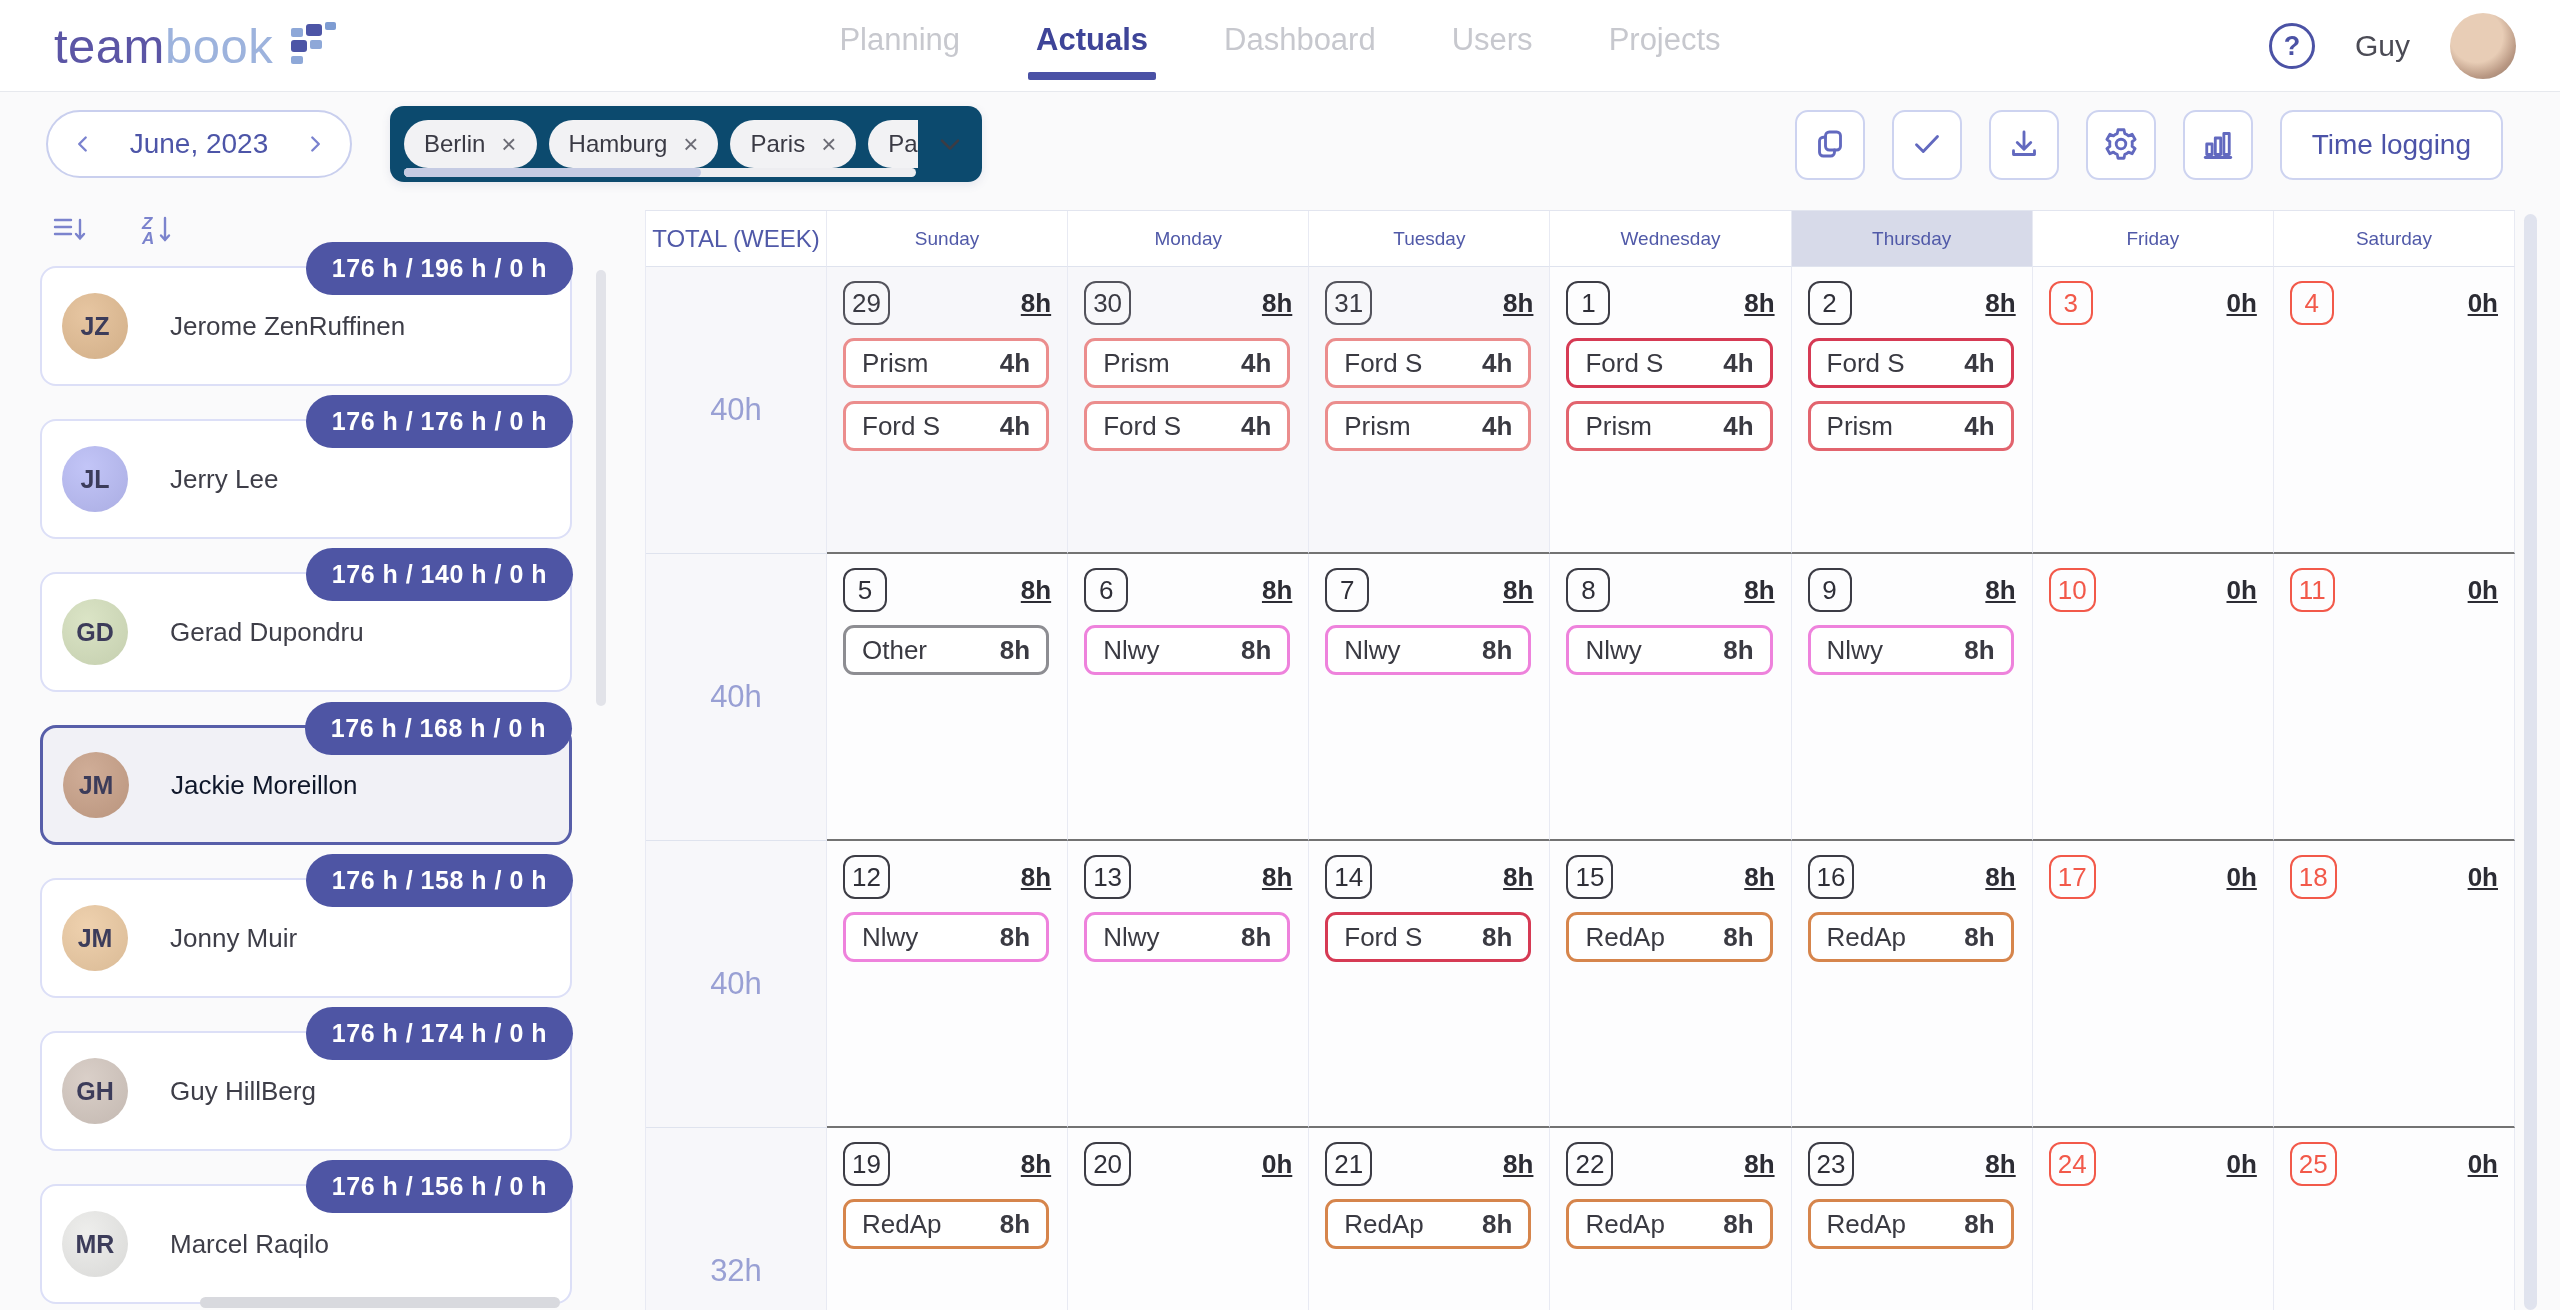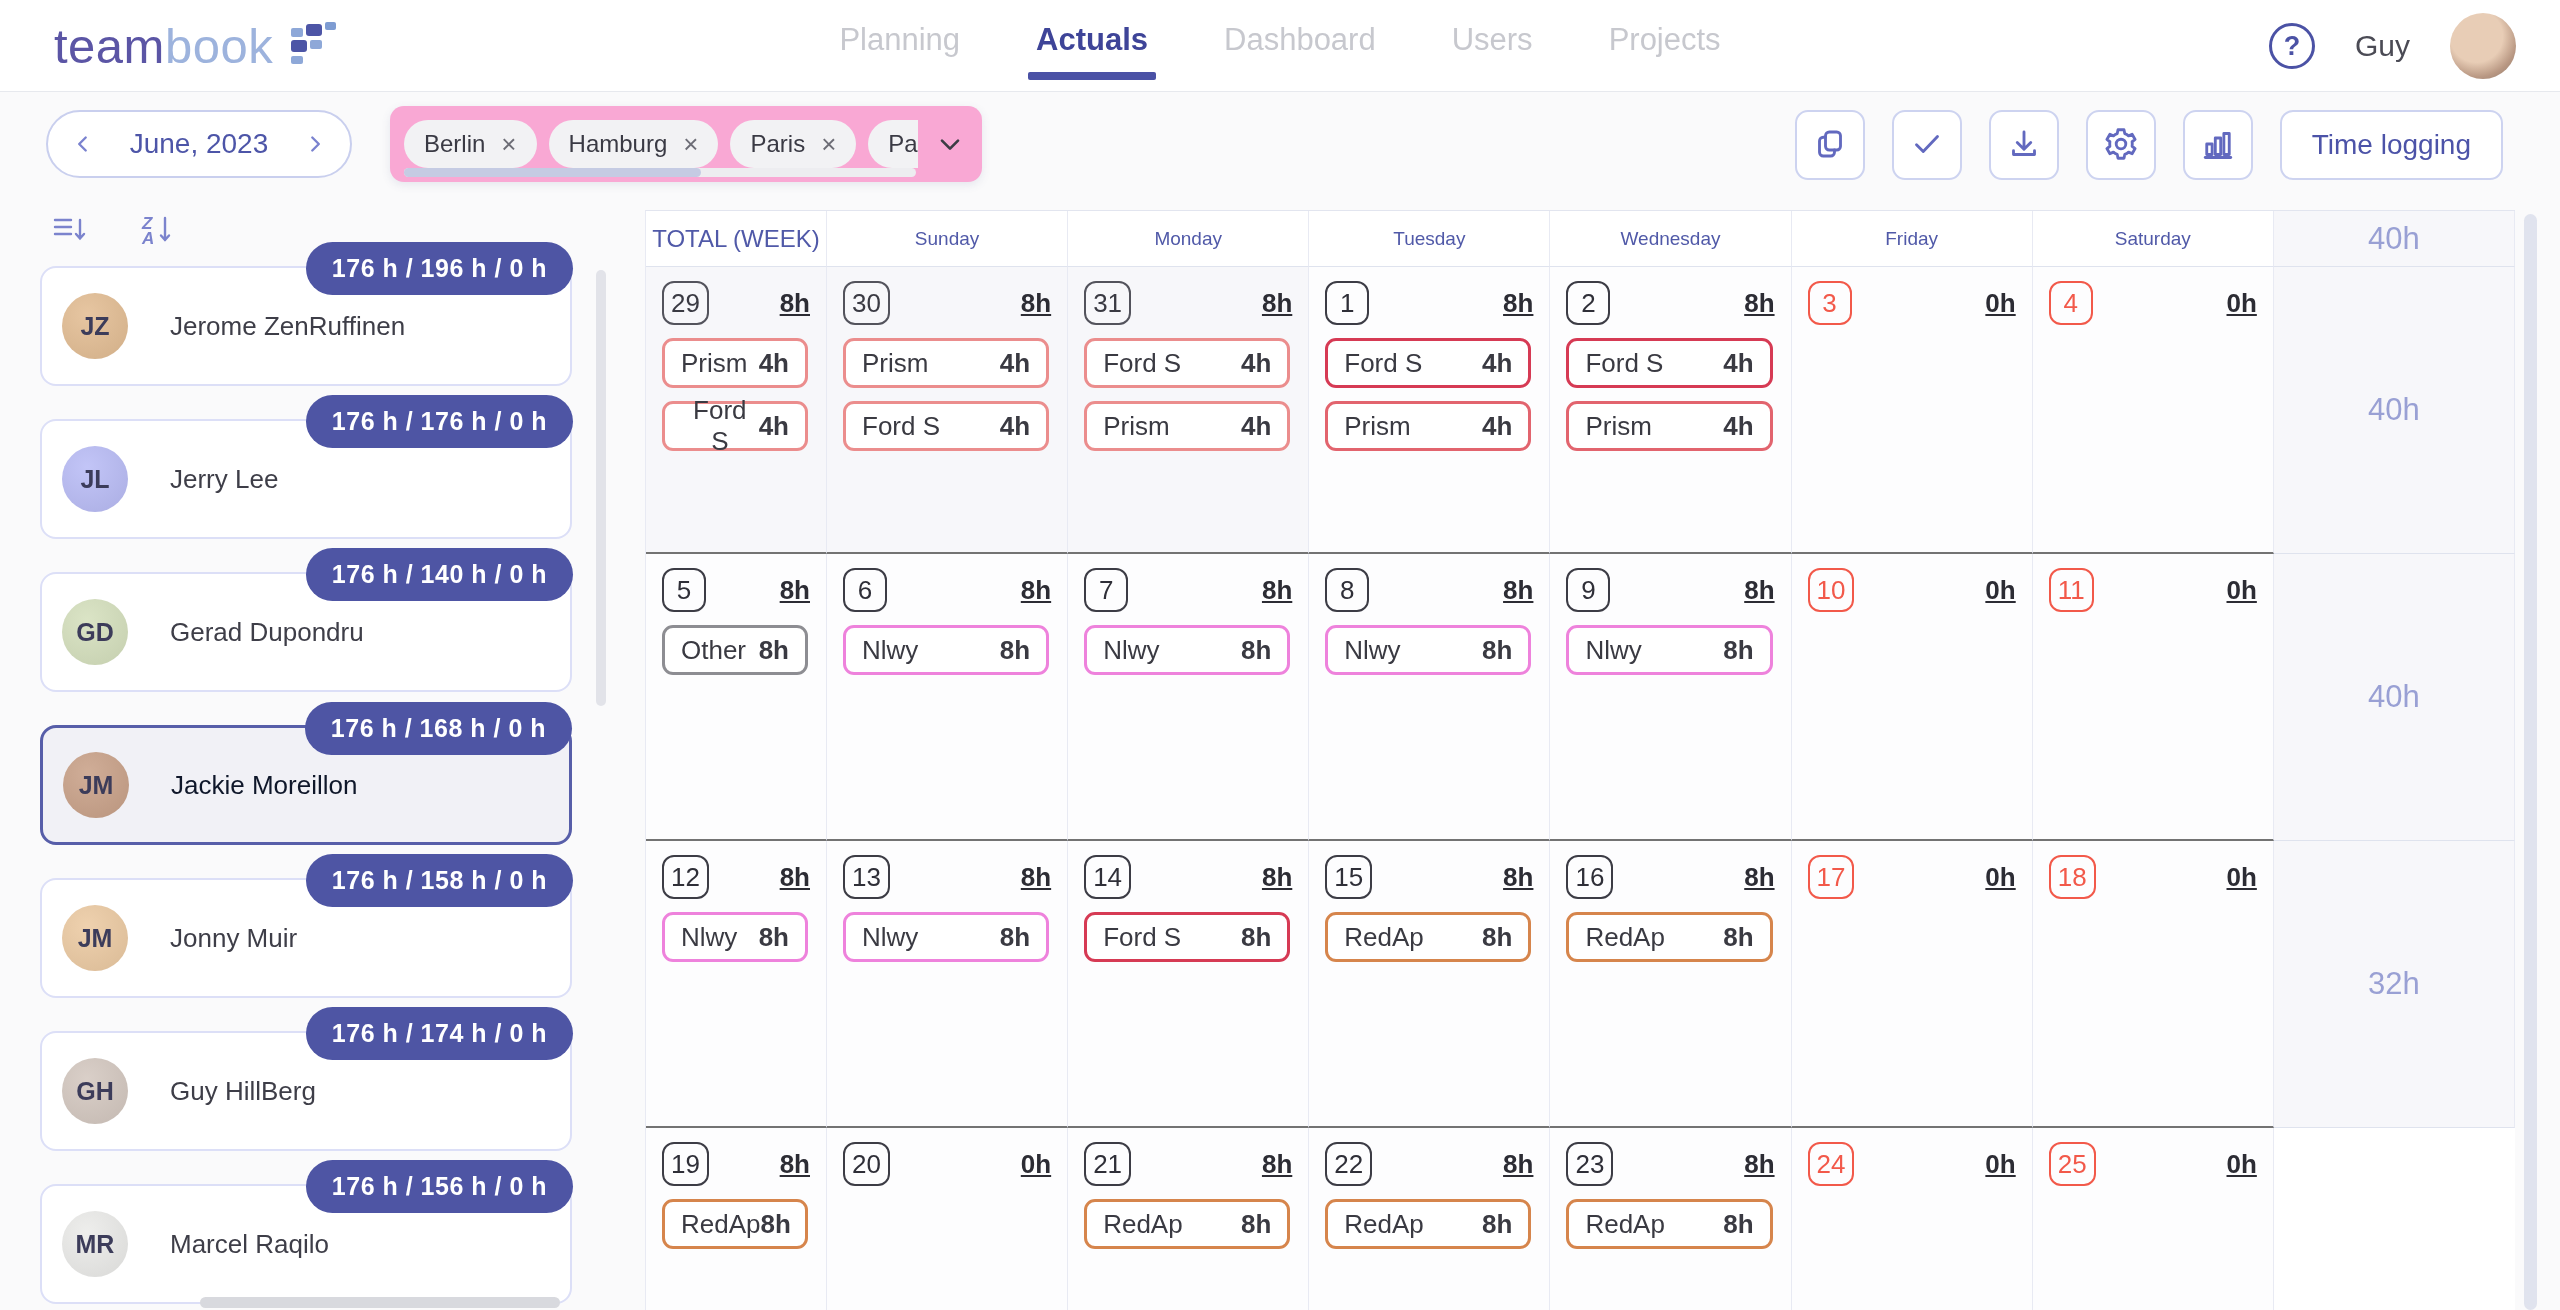--- a/index.html
+++ b/index.html
@@ -18,21 +18,21 @@
   .tab.active::after{content:"";position:absolute;left:-8px;right:-8px;bottom:0;height:8px;background:#4a51a5;border-radius:2px;}
   .topbar-right{position:absolute;right:44px;top:0;height:92px;display:flex;align-items:center;gap:40px;}
   .help{width:46px;height:46px;border:3px solid #4b52a5;border-radius:50%;color:#4b52a5;font-size:27px;font-weight:700;display:flex;align-items:center;justify-content:center;}
   .user-name{font-size:30px;color:#4b4b55;}
   .avatar-lg{width:66px;height:66px;border-radius:50%;background:radial-gradient(circle at 40% 35%,#e8cdb6 0 45%,#b99883 70%,#8a7468 100%);}
 
   
   .month-nav{position:absolute;left:46px;top:110px;width:306px;height:68px;border:2px solid #c9cfee;border-radius:34px;background:#fff;display:flex;align-items:center;justify-content:space-between;padding:0 22px;}
   .month-label{font-size:28px;color:#4d55a8;}
   .nav-chevron{display:flex;align-items:center;}
-  .filter-box{position:absolute;left:390px;top:106px;width:592px;height:76px;background:#f9a8d4;border-radius:14px;box-shadow:0 3px 10px rgba(80,90,140,.12);padding:0 64px 0 14px;display:flex;align-items:center;overflow:hidden;}
+  .filter-box{position:absolute;left:390px;top:106px;width:592px;height:76px;background:#0c4a6e;border-radius:14px;box-shadow:0 3px 10px rgba(80,90,140,.12);padding:0 64px 0 14px;display:flex;align-items:center;overflow:hidden;}
   .chips{display:flex;gap:12px;overflow:hidden;flex:1;}
   .chip{flex:none;height:48px;background:#f2f2f4;border-radius:24px;display:flex;align-items:center;gap:16px;padding:0 20px;font-size:24px;color:#3a3a44;}
   .chip .x{color:#6d6d76;font-size:26px;line-height:1;}
   .filter-chevron{position:absolute;right:16px;top:22px;}
   .filter-scroll{position:absolute;left:14px;right:66px;bottom:5px;height:9px;background:#ededf0;border-radius:5px;}
   .filter-scroll-thumb{width:58%;height:100%;background:#c5cbe3;border-radius:5px;}
   .toolbar-actions{position:absolute;right:57px;top:110px;display:flex;gap:27px;align-items:center;}
   .icon-btn{width:70px;height:70px;border:2px solid #cdd3f0;border-radius:13px;background:#fff;display:flex;align-items:center;justify-content:center;padding:0;}
   .btn-time{height:70px;border:2px solid #cdd3f0;border-radius:13px;background:#fff;padding:0 30px;font-size:28px;color:#4c53a8;font-family:inherit;}
 
@@ -233,20 +233,21 @@
     </div>
   <div class="side-vscroll"></div>
   <div class="side-hscroll"></div>
 
   <section class="calendar" id="calendar">
       <div class="th total">TOTAL (WEEK)</div>
       <div class="th">Sunday</div>
       <div class="th">Monday</div>
       <div class="th">Tuesday</div>
       <div class="th">Wednesday</div>
+      <div class="th hl">Thursday</div>
       <div class="th">Friday</div>
       <div class="th">Saturday</div>
       <div class="wtotal">40h</div>
       <div class="cell prev">
         <div class="cell-top">
           <span class="day-num">29</span>
           <a class="day-hours">8h</a>
         </div>
         <div class="entry" style="border-color: rgb(235, 141, 141);">
           <span>Prism</span>

